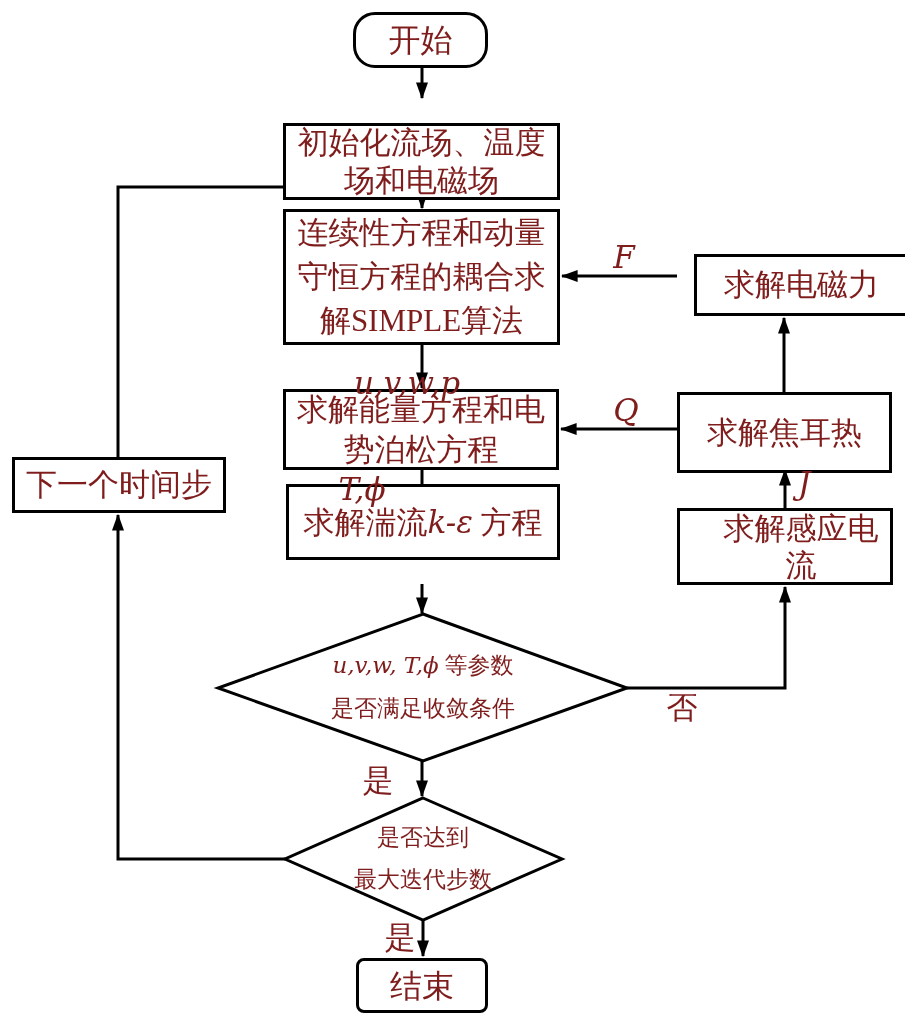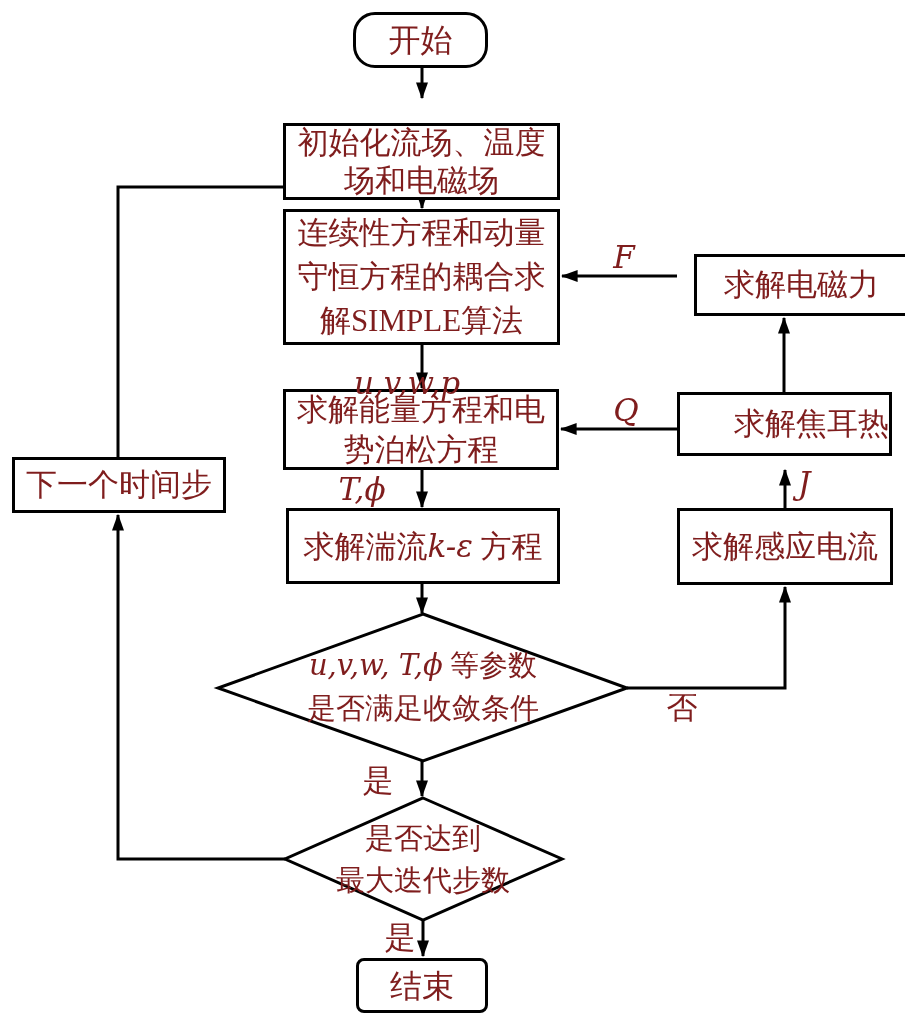--- a/index.html
+++ b/index.html
@@ -11,24 +11,24 @@
   svg.layer{position:absolute;left:0;top:0;width:905px;height:1019px;}
   .box{
     position:absolute;box-sizing:border-box;border:3px solid #000;background:#fff;
     display:flex;flex-direction:column;align-items:center;justify-content:center;
     text-align:center;font-size:31px;line-height:40px;
   }
   .terminal{border-radius:22px;font-size:32px;}
   .line{white-space:pre-wrap;}
   .lh38{line-height:38px;margin-top:24px;}
   .lh44{line-height:44px;}
-  .lh37{line-height:37px;}
+  .lh37{line-height:37px;padding-left:32px;}
   .diamond-text{
     position:absolute;display:flex;flex-direction:column;align-items:center;
-    justify-content:center;text-align:center;font-size:29px;line-height:43px;
+    justify-content:center;text-align:center;font-size:23px;line-height:43px;
     background:transparent;
   }
   .edge-label{
     position:absolute;font-size:31px;line-height:34px;text-align:center;
     background:transparent;
   }
   .math{font-style:italic;font-family:"DejaVu Serif","Liberation Serif",serif;}
 </style>
 </head>
 <body>
@@ -78,29 +78,29 @@
     <div class="line">连续性方程和动量</div>
     <div class="line">守恒方程的耦合求</div>
     <div class="line">解SIMPLE算法</div>
   </div>
 
   <div class="box" style="left:283px;top:389px;width:276px;height:81px;">
     <div class="line">求解能量方程和电</div>
     <div class="line">势泊松方程</div>
   </div>
 
-  <div class="box" style="left:286px;top:508px;width:274px;height:76px;">
+  <div class="box" style="left:286px;top:484px;width:274px;height:76px;">
     <div class="line"><span>求解湍流</span><span class="math">k-ε</span><span> 方程</span></div>
   </div>
 
   <div class="box" style="left:677px;top:254px;width:215px;height:62px;margin-left:17px;">
     <div class="line">求解电磁力</div>
   </div>
 
-  <div class="box" style="left:677px;top:392px;width:215px;height:64px;align-items:flex-end;">
+  <div class="box" style="left:677px;top:392px;width:215px;height:81px;">
     <div class="line">求解焦耳热</div>
   </div>
 
   <div class="box lh37" style="left:677px;top:508px;width:216px;height:77px;">
     <div class="line">求解感应电流</div>
   </div>
 
   <div class="box" style="left:12px;top:457px;width:214px;height:56px;">
     <div class="line">下一个时间步</div>
   </div>

